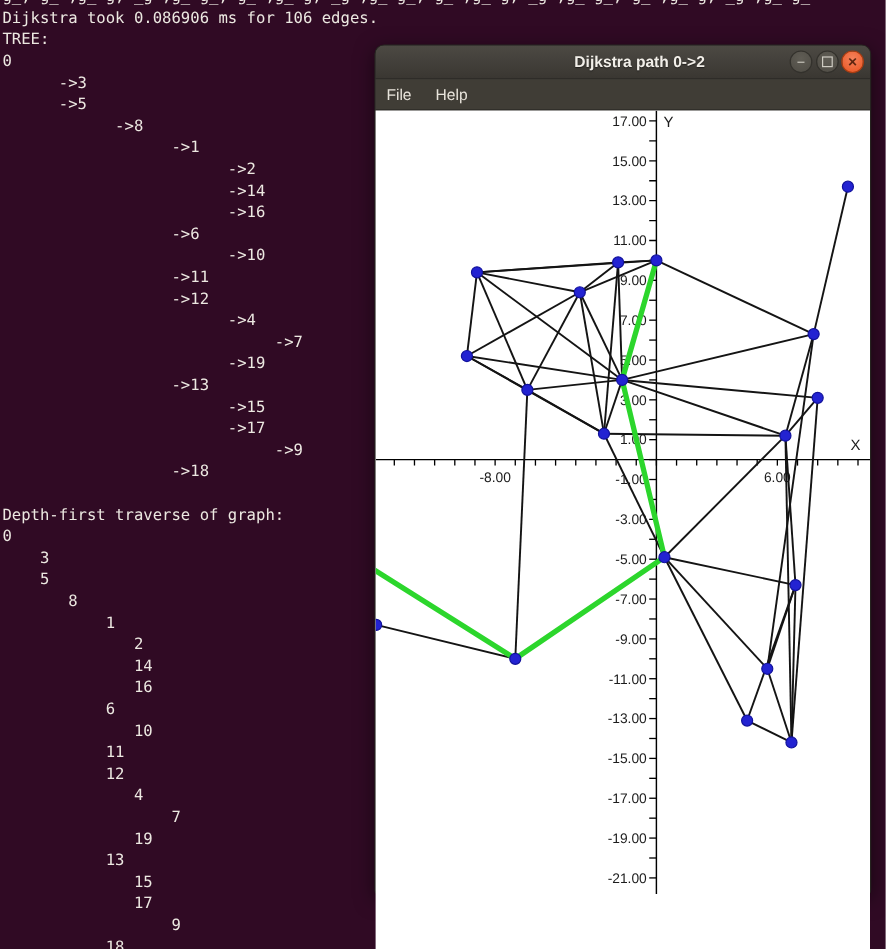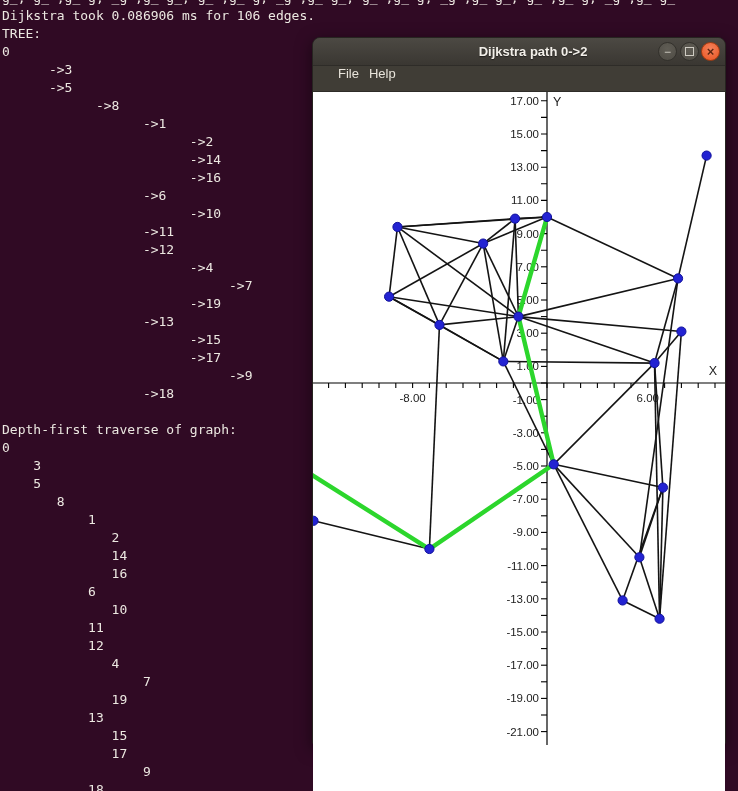--- a/index.html
+++ b/index.html
@@ -20,22 +20,22 @@
   .titlebar .title{color:#f2efe9;font-size:13px;font-weight:bold;
             text-shadow:0 1px 1px rgba(0,0,0,.5);}
   .winbtns{position:absolute;right:5px;top:4px;display:flex;gap:2.5px;}
   .wbtn{width:19px;height:19px;border-radius:50%;display:flex;align-items:center;
         justify-content:center;font-size:12px;line-height:1;cursor:default;
         border:1px solid #33312c;box-sizing:border-box;}
   .wbtn.grey{background:radial-gradient(circle at 50% 35%,#605d55,#4e4b44);color:#cfccc3;}
   .wbtn.close{background:radial-gradient(circle at 50% 35%,#f4825c,#e95420);
               border-color:#a63c12;color:#5e2610;font-weight:bold;font-size:13px;}
   .wbtn .sq{width:7px;height:7px;border:1.5px solid #cfccc3;display:block;}
-  .menubar{height:25px;background:#403d36;display:flex;
-           gap:10px;padding-left:25px;border-bottom:1px solid #2e2c28;}
+  .menubar{height:25px;background:#403d36;display:flex;align-items:center;
+           gap:20px;padding-left:9px;border-bottom:1px solid #2e2c28;}
   .menubar .mitem{color:#e8e4db;font-size:13px;}
   .plot{position:relative;height:716px;background:#ffffff;overflow:hidden;
         border-radius:0 0 2px 2px;}
   .plot svg{position:absolute;left:0;top:0;}
 </style>
 </head>
 <body style="background: rgb(48, 10, 36);">
 
 <pre id="terminal" style="color: rgb(236, 232, 225);">g_, g_ ,g_ g, _g ,g_ g_, g_ ,g_ g, _g ,g_ g_, g_ ,g_ g, _g ,g_ g_, g_ ,g_ g, _g ,g_ g_
 Dijkstra took 0.086906 ms for 106 edges.

